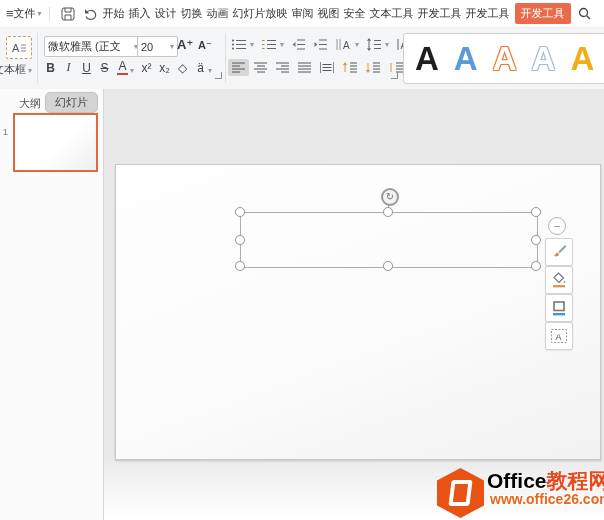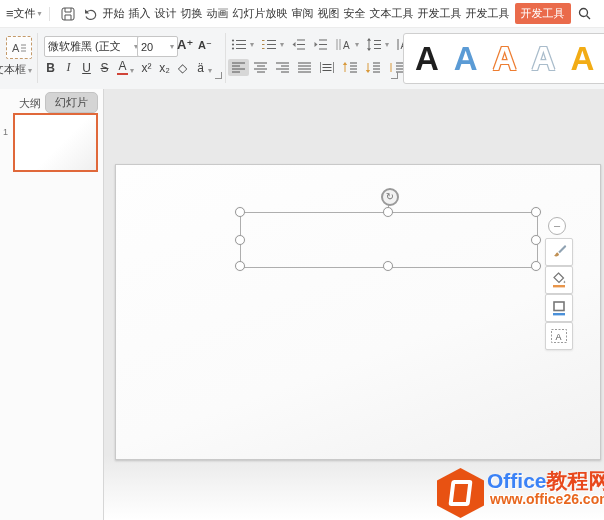--- a/index.html
+++ b/index.html
@@ -78,21 +78,21 @@
   .float-btn{position:absolute;left:545px;width:26px;height:26px;background:#fff;
              border:1px solid #d3d3d3;border-radius:2px;box-shadow:0 1px 2px rgba(0,0,0,.08);
              display:flex;align-items:center;justify-content:center;}
   
   .hexagon{position:absolute;left:437px;top:468px;width:47px;height:50px;background:#E85212;
            clip-path:polygon(50% 0,100% 25%,100% 75%,50% 100%,0 75%,0 25%);
            display:flex;align-items:center;justify-content:center;}
   .hex-o{width:13px;height:18px;border:4px solid #fff;border-radius:3px;transform:skewX(-7deg);}
   .wm-title{position:absolute;left:487px;top:467px;font-size:21px;font-weight:bold;
             white-space:nowrap;letter-spacing:0;}
-  .wm-blue{color:#3b82f6;text-shadow:1px 1px 0 #fff;}
+  .wm-blue{color:#000000;text-shadow:1px 1px 0 #fff;}
   .wm-orange{color:#E8491D;text-shadow:1px 1px 0 #fff;}
   .wm-url{position:absolute;left:490px;top:491px;font-size:14px;font-weight:bold;color:#E8671F;
           text-shadow:-1px -1px 0 #fff,1px -1px 0 #fff,-1px 1px 0 #fff,1px 1px 0 #fff;white-space:nowrap;}
 </style>
 </head>
 <body>
 
 <div id="app">
 
   <div class="menubar">

